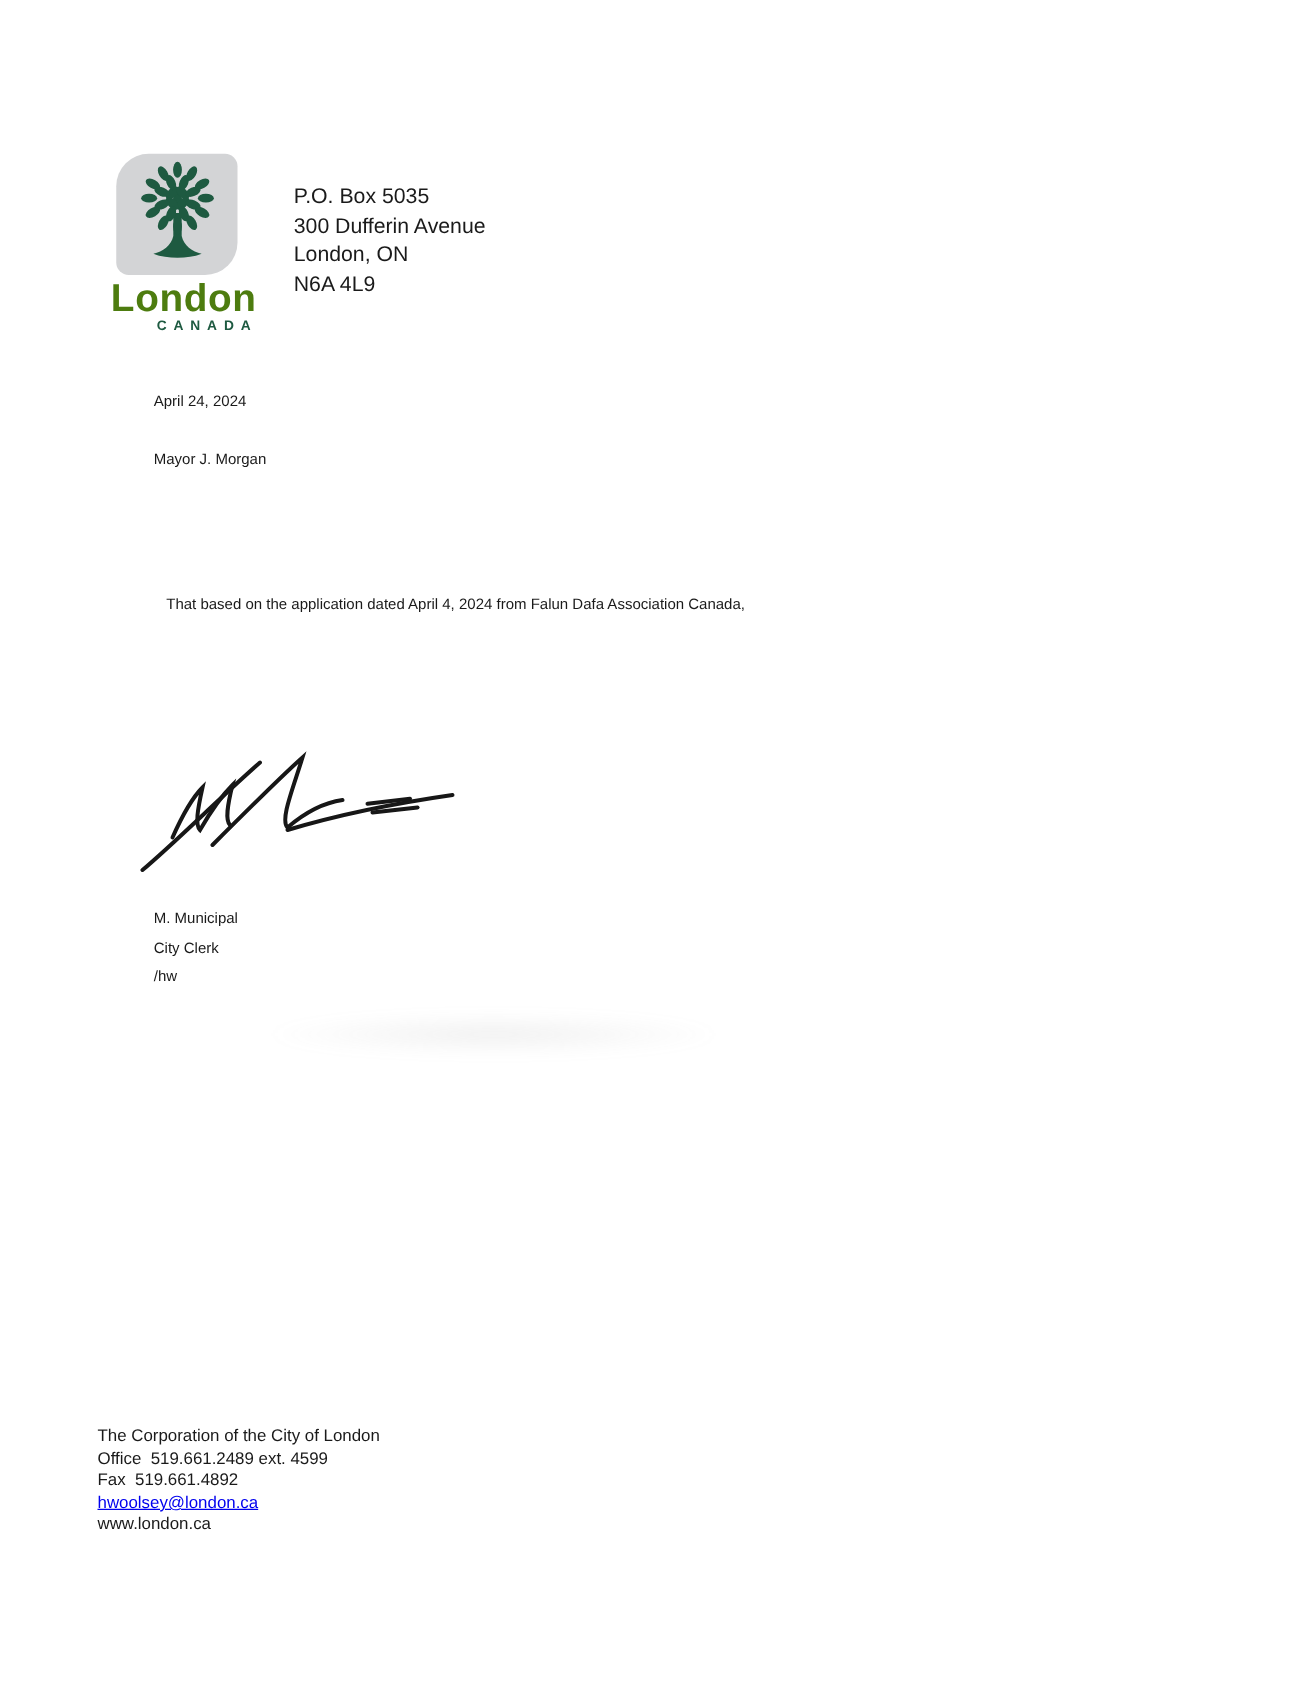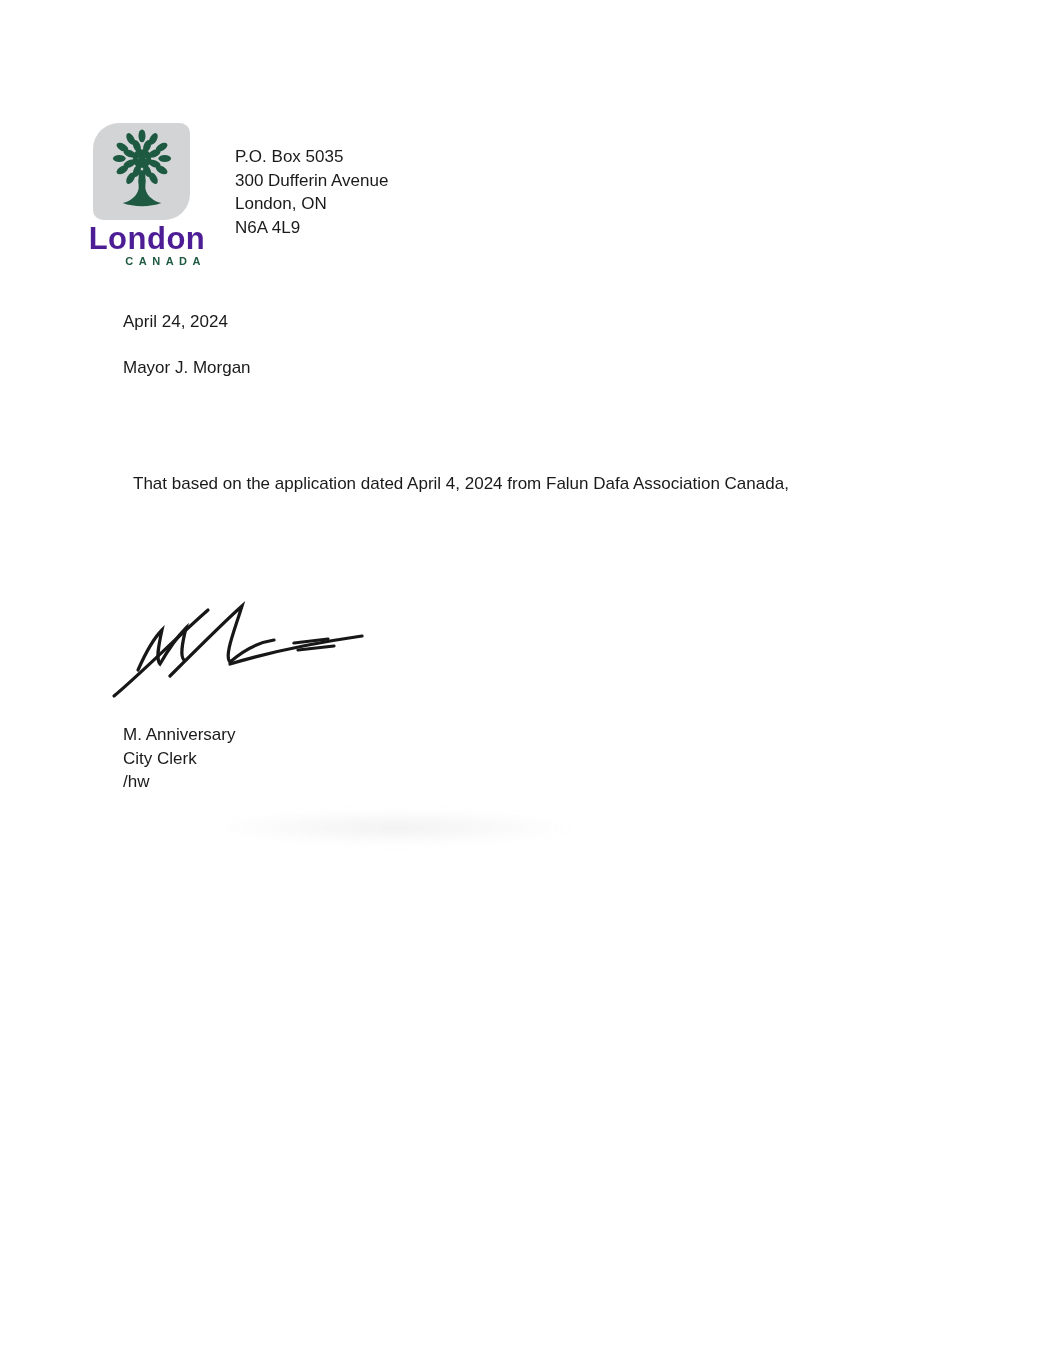--- a/index.html
+++ b/index.html
@@ -19,35 +19,35 @@
     position: absolute; left: 5px; top: 0;
     width: 97px; height: 97px;
     background: #d3d4d6;
     border-radius: 26px 10px 26px 10px;
   }
   .logo-square svg { position: absolute; left: 7px; top: 4px; }
   .logo-wordmark {
     position: absolute; left: 0; top: 98px; width: 118px;
     text-align: center;
     font-size: 31px; font-weight: bold; letter-spacing: 0.5px;
-    color: #4c1d95;
+    color: #4d7c0f;
   }
   .logo-country {
     position: absolute; left: 0; top: 132px; width: 118px;
     text-align: right;
     font-size: 11px; font-weight: bold; letter-spacing: 5.5px;
     text-indent: 5.5px;
     color: #1e5a41;
   }
   .address-block {
     position: absolute; left: 235px; top: 145px;
     font-size: 17px; line-height: 23.5px;
   }
   
-  .body-text { font-size: 17px; line-height: 23.5px; }
+  .body-text { font-size: 12px; line-height: 23.5px; }
   .date-line      { position: absolute; left: 123px; top: 310px; }
   .recipient-line { position: absolute; left: 123px; top: 356px; }
   .paragraph-1    { position: absolute; left: 123px; top: 402px; width: 820px; }
   .paragraph-2    { position: absolute; left: 133px; top: 472px; width: 820px; }
   .signature-wrap { position: absolute; left: 110px; top: 592px; width: 260px; height: 108px; }
   .signer-block   { position: absolute; left: 123px; top: 723px; }
   
   .smudge {
     position: absolute; left: 150px; top: 805px; width: 490px; height: 45px;
     background: radial-gradient(ellipse 50% 50% at 50% 50%,
@@ -136,21 +136,28 @@
         <path d="M28,78 C36,60 44,46 52,38 C48,56 46,68 50,72 C58,58 68,44 76,36 C72,52 70,64 74,68"></path>
         <path d="M60,84 C84,60 116,28 132,14 C124,40 114,64 120,70 C134,58 150,50 164,48"></path>
         <path d="M120,72 C160,60 210,50 252,44"></path>
         <path d="M184,51 L218,47"></path>
         <path d="M188,58 L224,54"></path>
       </g>
     </svg>
   </div>
 
   <div class="signer-block body-text">
-    <div>M. Anniversary</div>
+    <div>M. Municipal</div>
     <div>City Clerk</div>
     <div>/hw</div>
   </div>
 
   <div class="smudge"></div>
 
+  <div class="footer-block">
+    <div>The Corporation of the City of London</div>
+    <div>Office  519.661.2489 ext. 4599</div>
+    <div>Fax  519.661.4892</div>
+    <div><span class="email-link">hwoolsey@london.ca</span></div>
+    <div>www.london.ca</div>
+  </div>
 
 </div>
 
 </body></html>

